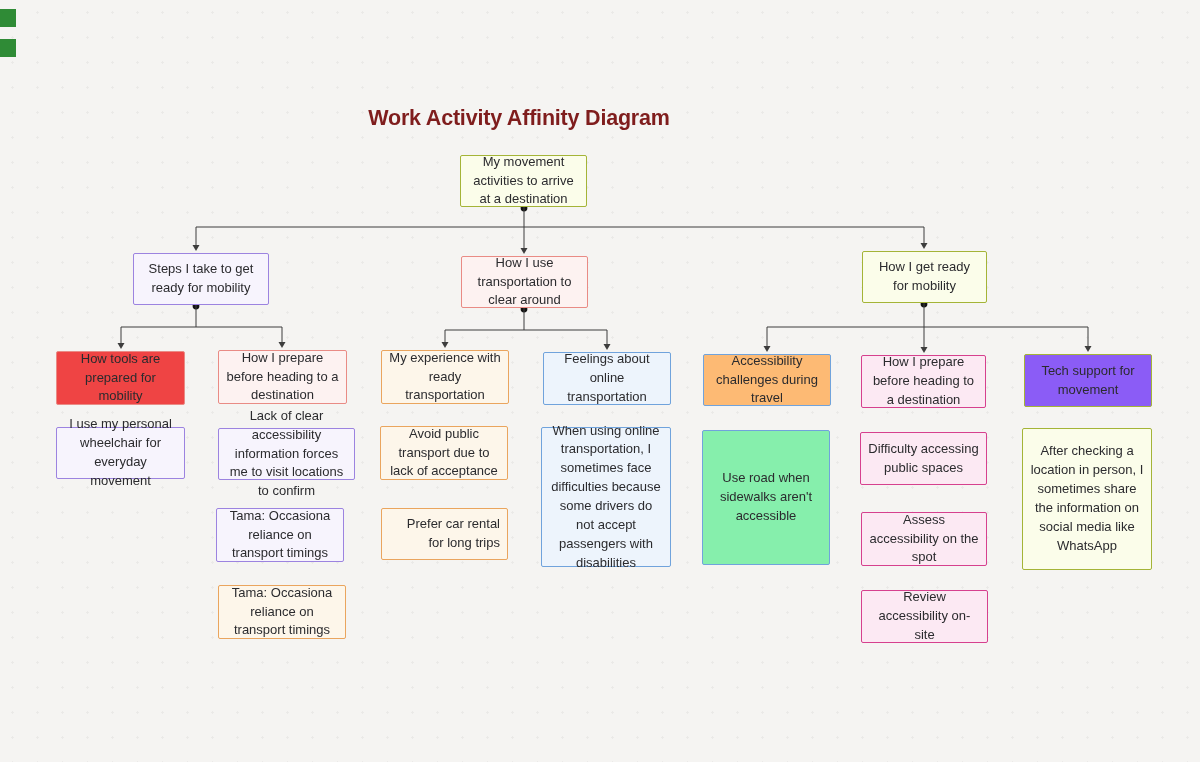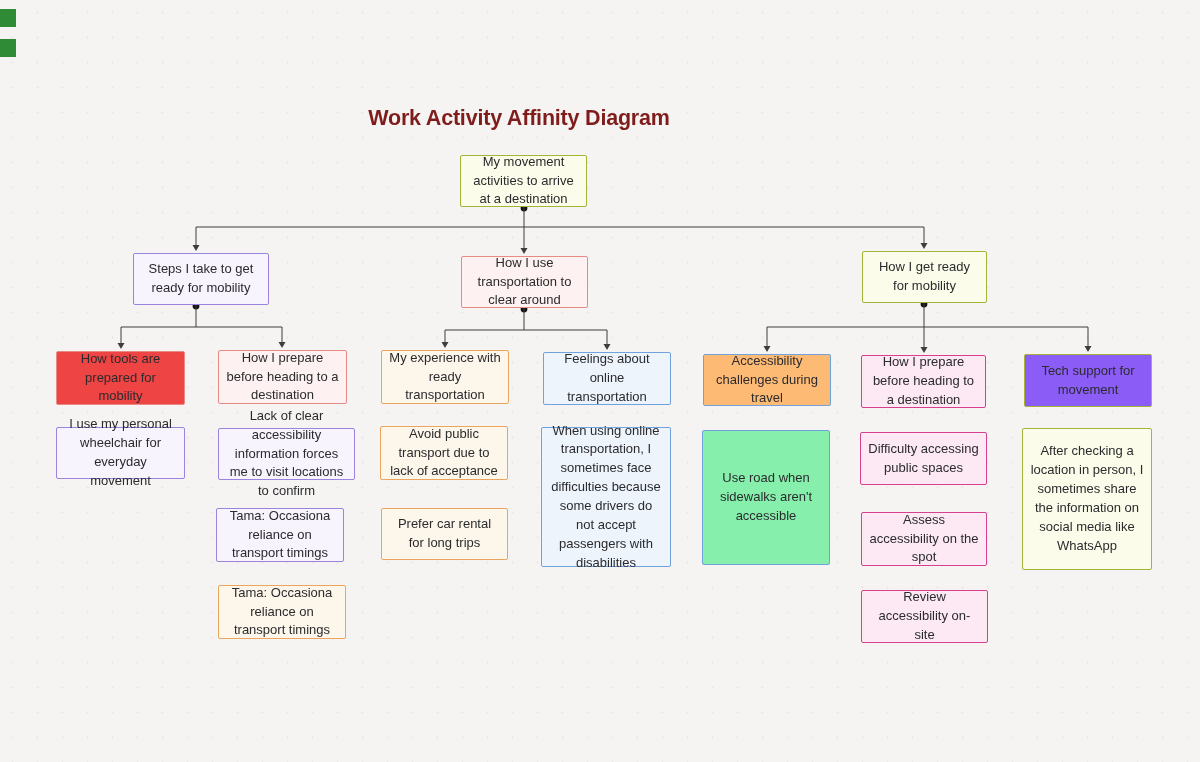--- a/index.html
+++ b/index.html
@@ -143,21 +143,21 @@
     </div>
     <div class="node" style="left: 216px; top: 508px; width: 128px; height: 54px; border-color: rgb(156, 131, 224); background: rgb(247, 244, 253);">
       <span>Tama: Occasiona reliance on transport timings</span>
     </div>
     <div class="node" style="left: 218px; top: 585px; width: 128px; height: 54px; border-color: rgb(234, 165, 94); background: rgb(253, 246, 234);">
       <span>Tama: Occasiona reliance on transport timings</span>
     </div>
     <div class="node" style="left: 380px; top: 426px; width: 128px; height: 54px; border-color: rgb(234, 165, 94); background: rgb(253, 246, 234);">
       <span>Avoid public transport due to lack of acceptance</span>
     </div>
-    <div class="node" style="left: 381px; top: 508px; width: 127px; height: 52px; border-color: rgb(234, 165, 94); background: rgb(253, 246, 234);">
+    <div class="node" style="left: 381px; top: 508px; width: 127px; height: 52px; border-color: rgb(234, 165, 94); background: rgb(253, 246, 234); text-align: right;">
       <span>Prefer car rental for long trips</span>
     </div>
     <div class="node" style="left: 541px; top: 427px; width: 130px; height: 140px; border-color: rgb(112, 163, 220); background: rgb(237, 244, 252);">
       <span>When using online transportation, I sometimes face difficulties because some drivers do not accept passengers with disabilities</span>
     </div>
     <div class="node" style="left: 702px; top: 430px; width: 128px; height: 135px; border-color: rgb(112, 163, 220); background: #86efac;">
       <span>Use road when sidewalks aren't accessible</span>
     </div>
     <div class="node" style="left: 860px; top: 432px; width: 127px; height: 53px; border-color: rgb(214, 64, 142); background: rgb(252, 233, 243);">
       <span>Difficulty accessing public spaces</span>

